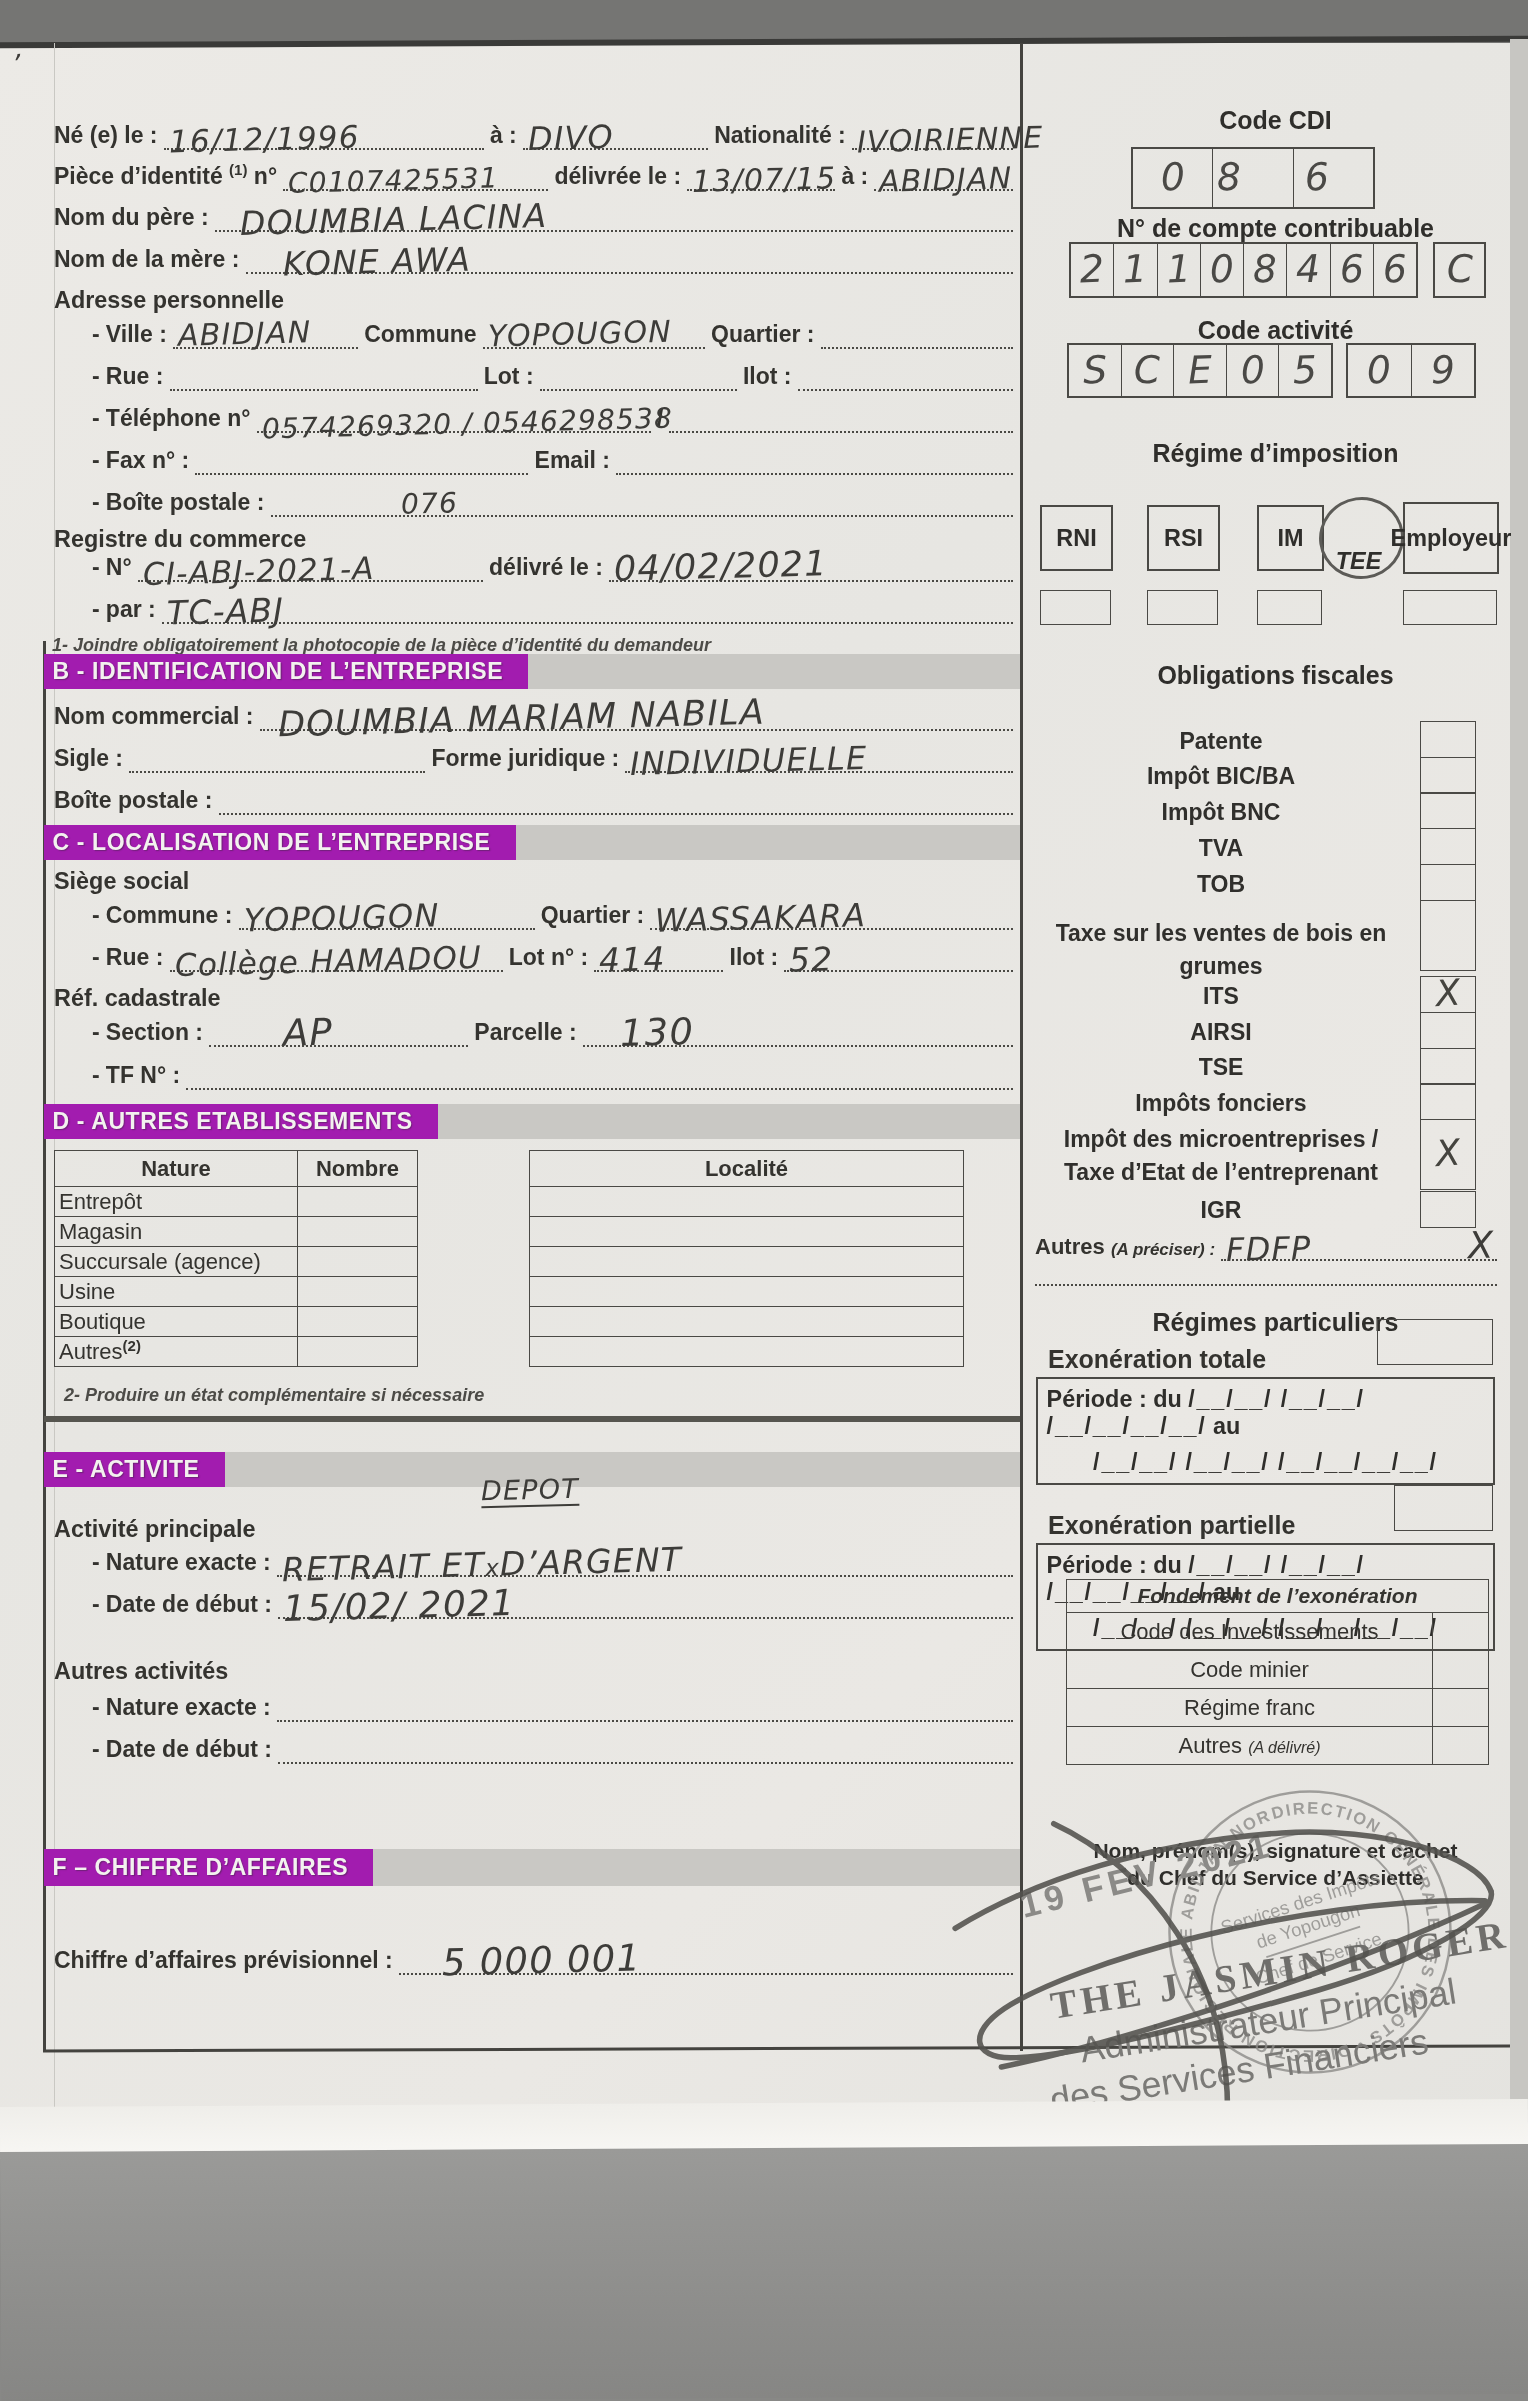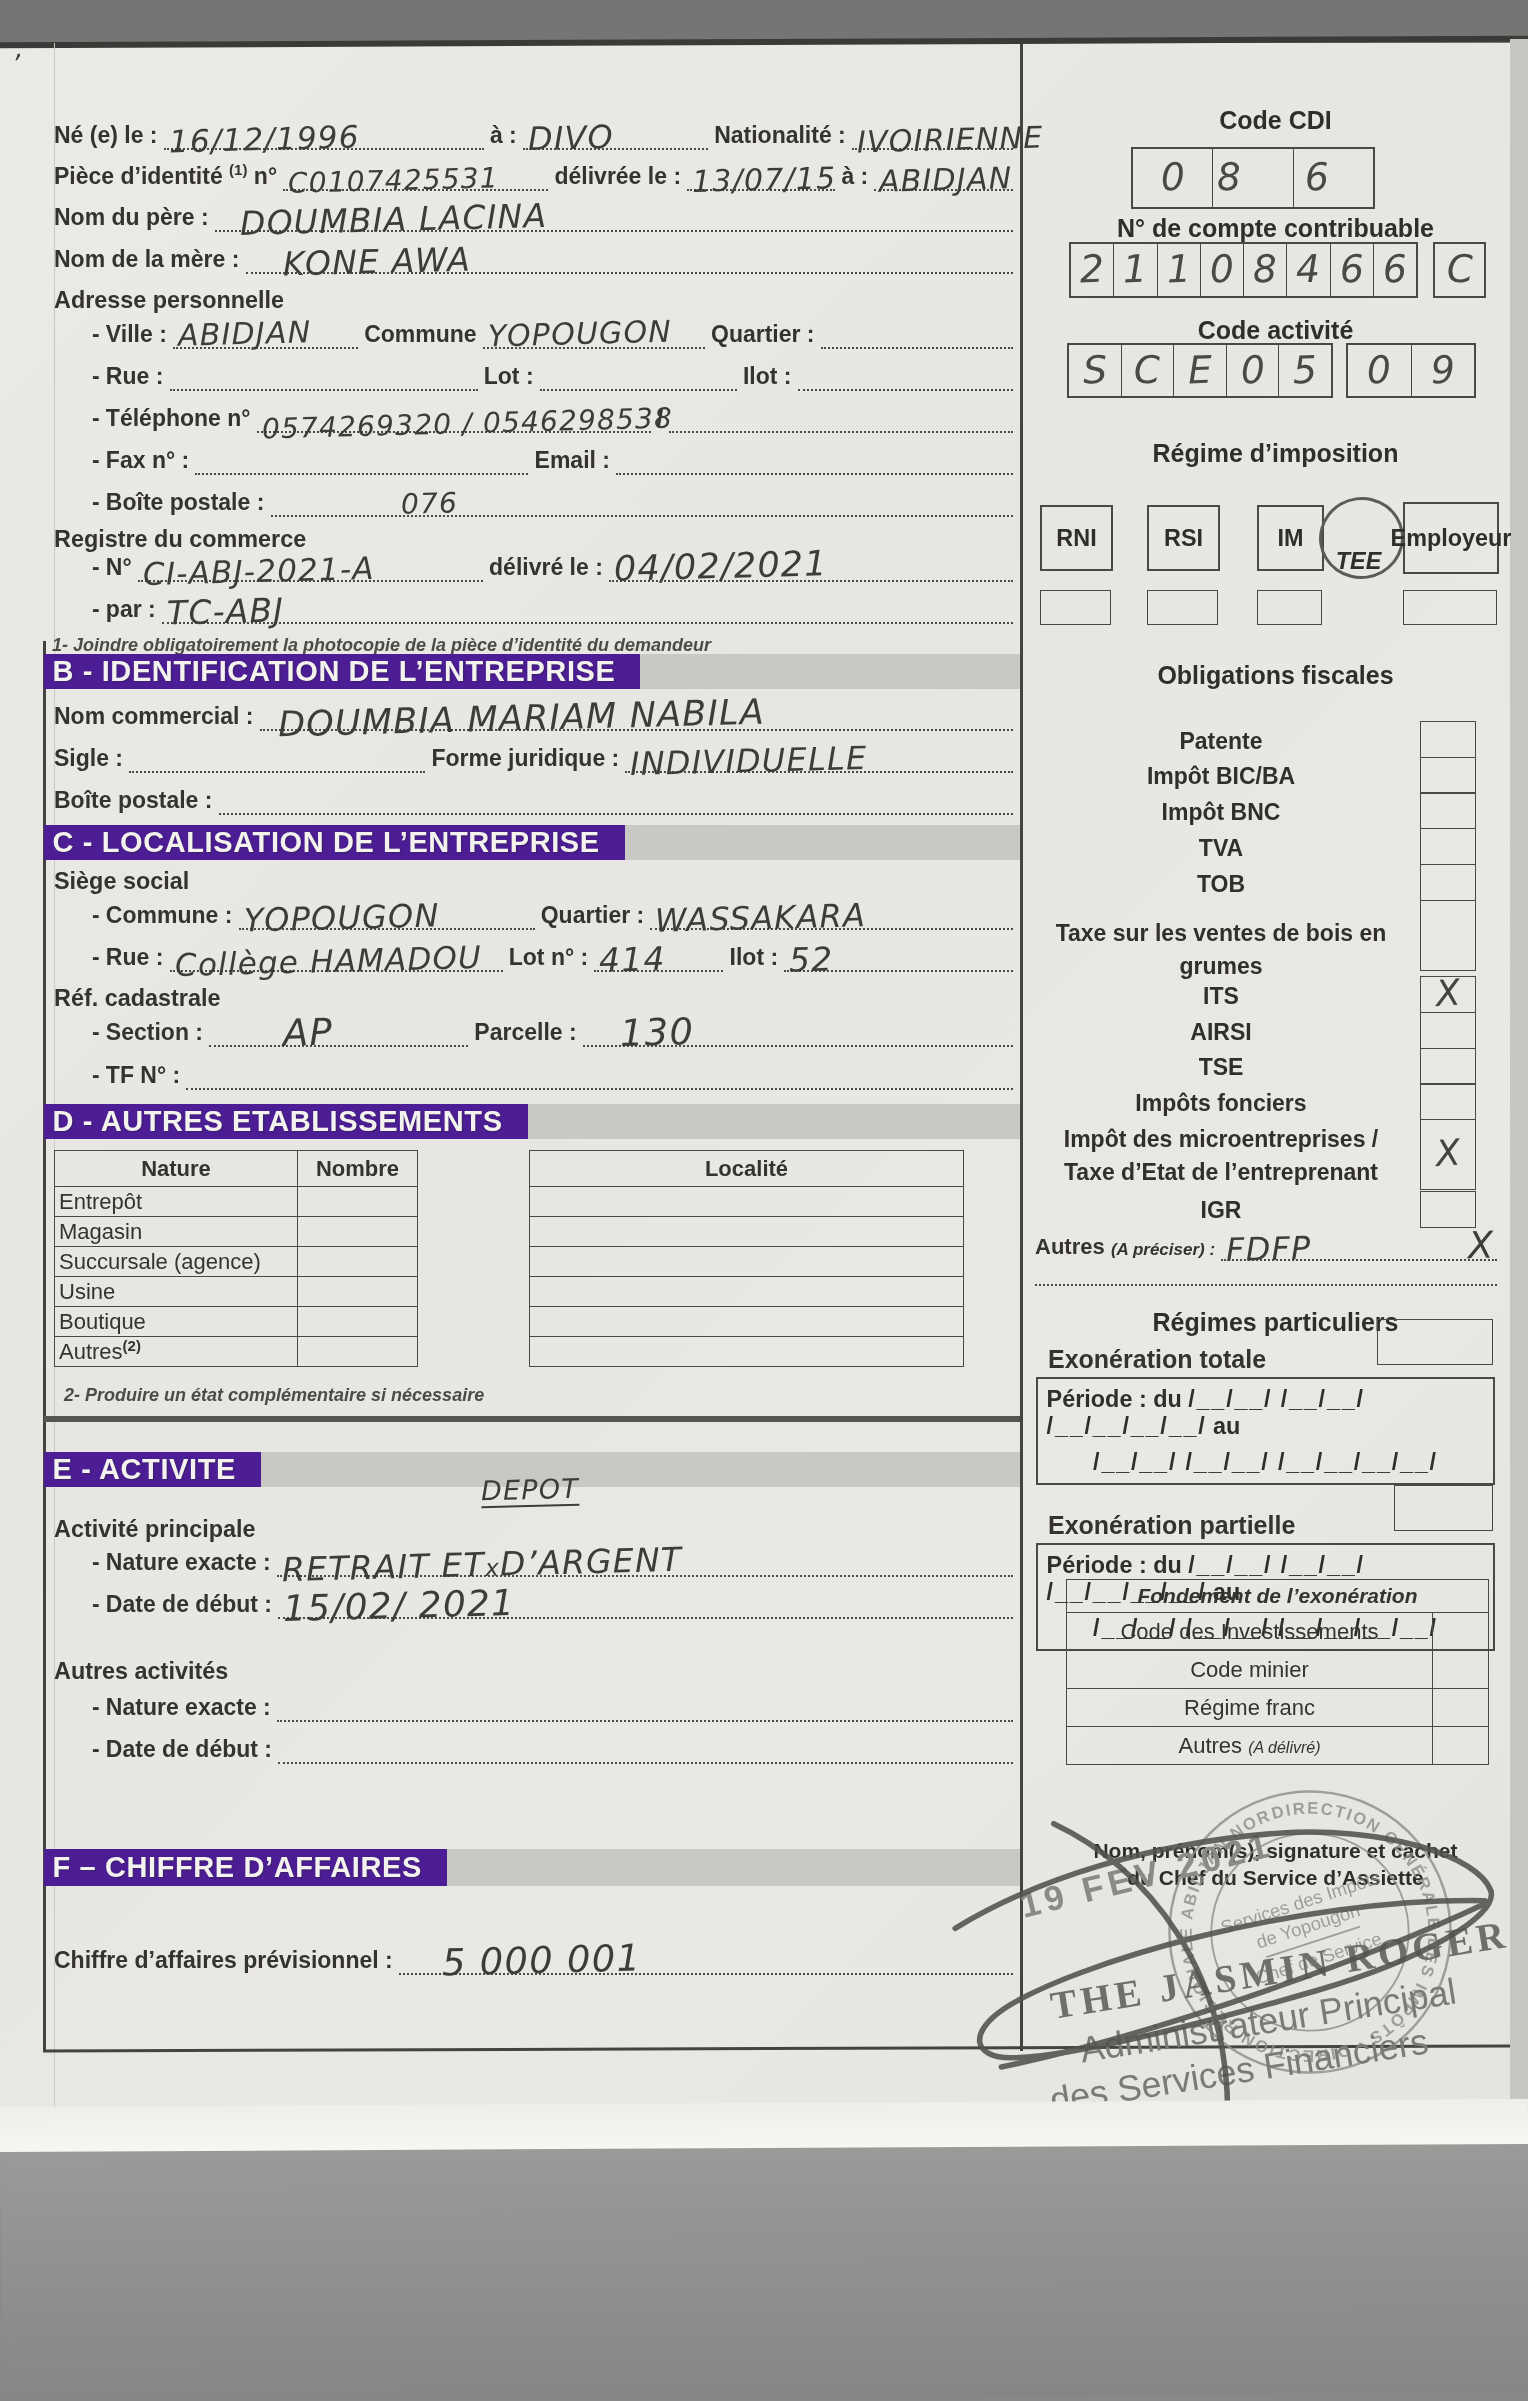--- a/index.html
+++ b/index.html
@@ -21,21 +21,21 @@
   .sup{font-size:15px;vertical-align:super;font-weight:bold;}
   .dots{position:relative;border-bottom:2.5px dotted #4a4944;height:27px;}
   .df{flex:1;}
   .dash{padding-bottom:1.2px;}
   .hand{position:absolute;bottom:-8.6px;left:5px;font-family:"DejaVu Sans",sans-serif;font-style:italic;
         font-weight:normal;color:#3d3c39;white-space:nowrap;transform:rotate(-1.5deg);letter-spacing:1.2px;font-size:30px;}
   .handfree{position:absolute;font-family:"DejaVu Sans",sans-serif;font-style:italic;color:#3d3c39;
         white-space:nowrap;transform:rotate(-1.5deg);letter-spacing:1.2px;}
   .title{position:absolute;font-size:23.4px;font-weight:bold;color:#34332f;}
   .band{position:absolute;left:44px;width:976px;height:35px;background:#c9c8c4;}
-  .band .in{height:100%;background:#4c1d95;color:#f3f2ef;font-size:29px;font-weight:bold;
+  .band .in{height:100%;background:#a21caf;color:#f3f2ef;font-size:23px;font-weight:bold;
             display:flex;align-items:center;padding:0 25px 0 8.6px;width:fit-content;letter-spacing:0.6px;
             text-shadow:1.2px 1.2px 1.2px rgba(40,40,40,.4);}
   .note{position:absolute;font-size:18px;font-weight:bold;font-style:italic;color:#4c4b47;}
 
   table.grid{position:absolute;border-collapse:collapse;}
   table.grid th,table.grid td{border:1.8px solid #4a4945;font-size:22px;color:#34332f;padding:0 4px;}
   table.grid th{text-align:center;}
 
   .rtitle{position:absolute;left:1035px;width:481px;text-align:center;font-size:25px;font-weight:bold;color:#2f2e2b;}
   .cellbox{position:absolute;display:flex;border:2.5px solid #4a4945;}

